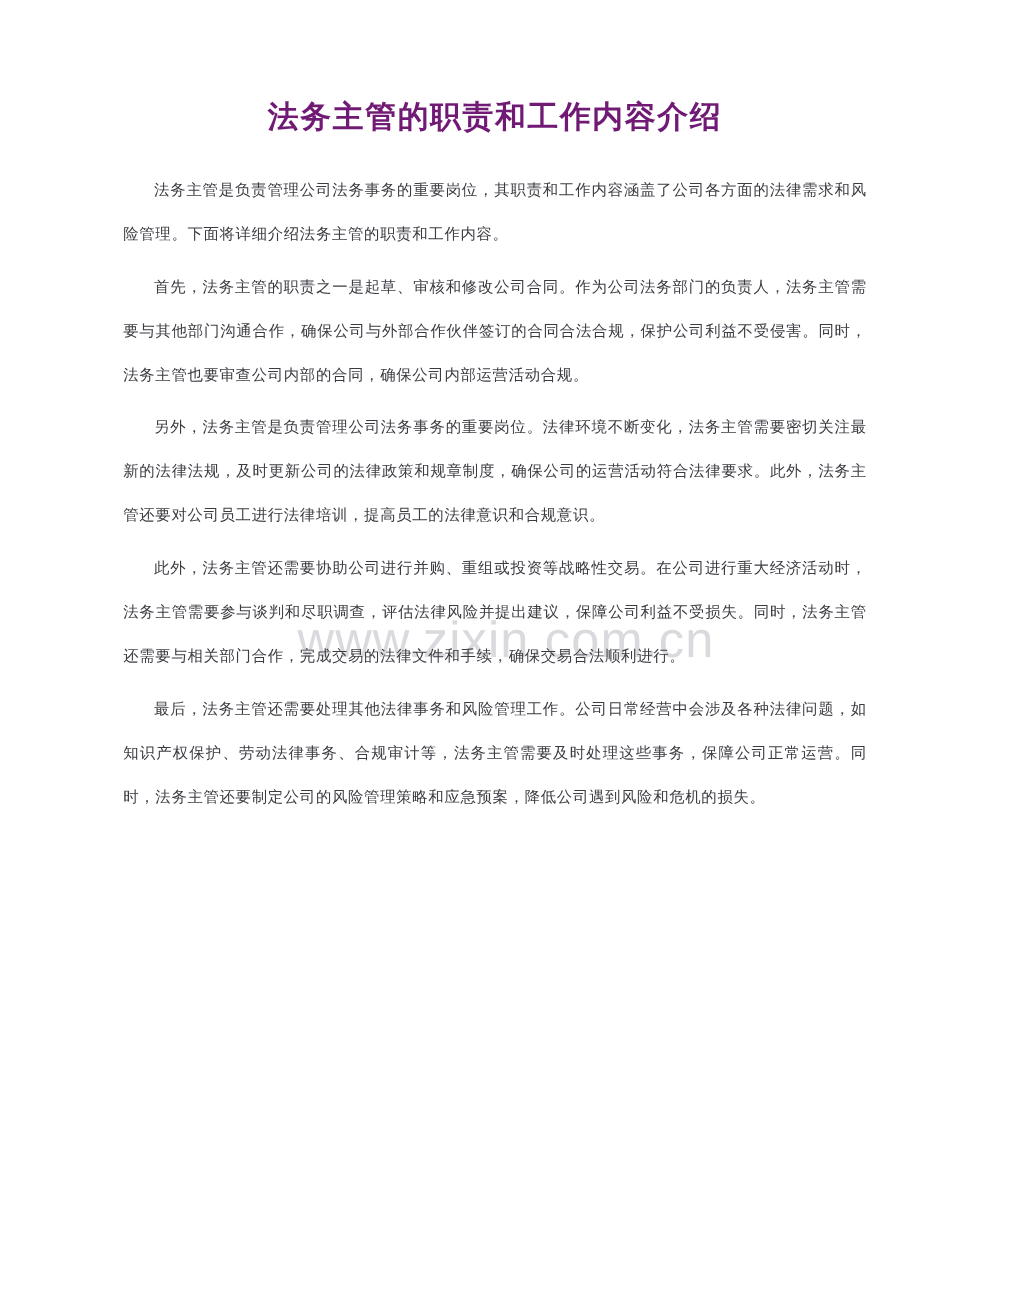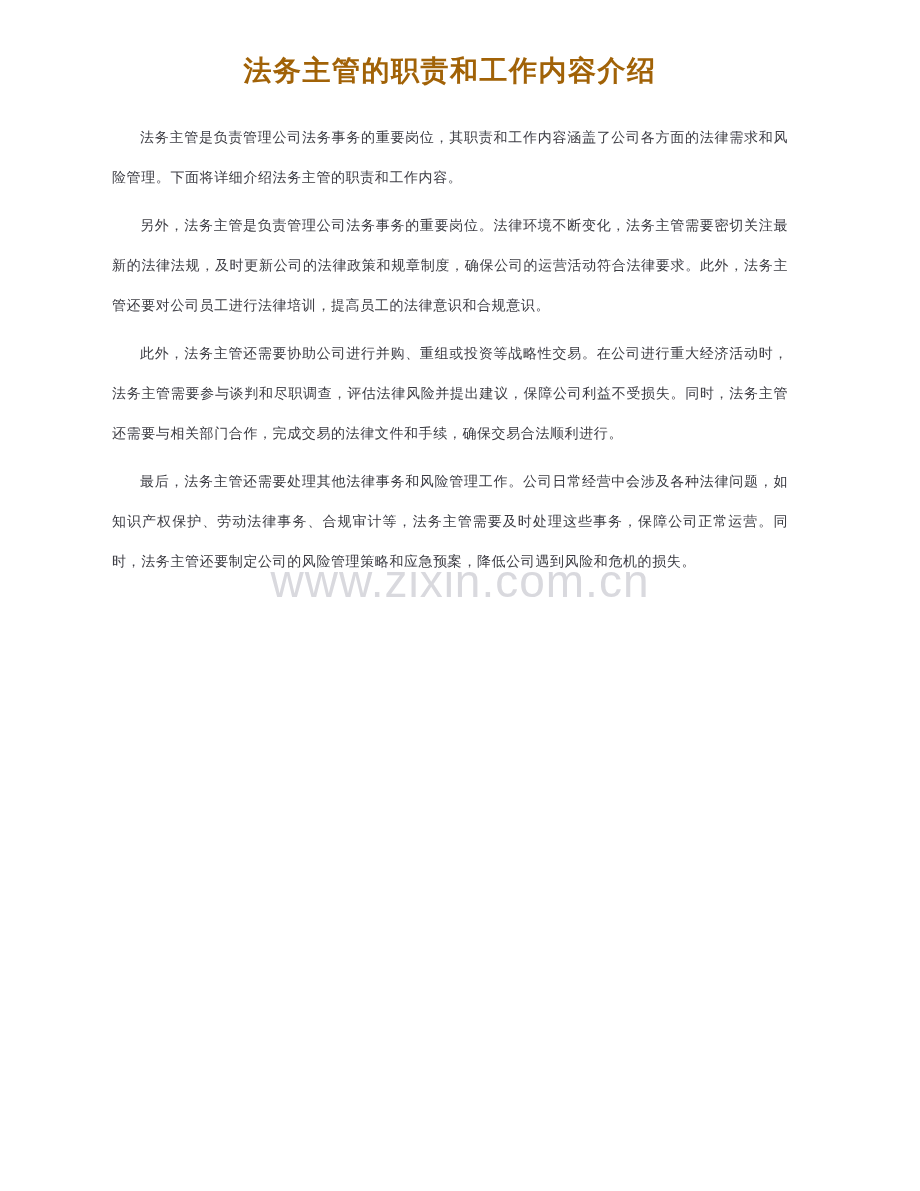--- a/index.html
+++ b/index.html
@@ -39,28 +39,28 @@
   .doc {
     position: absolute;
     left: 112px;
     top: 0;
     width: 676px;
     z-index: 1;
   }
 
   .doc-title {
     margin: 0;
-    padding-top: 51px;
+    padding-top: 87px;
     text-align: center;
     font-family: Liberation Serif, serif;
     font-size: 28px;
     font-weight: bold;
     line-height: 40px;
     letter-spacing: 1.5px;
-    color: #a16207;
+    color: #701a75;
   }
 
   .body-copy {
     margin-top: 27px;
   }
 
   .para {
     margin: 0 0 8px 0;
     text-indent: 2em;
     text-align: justify;
@@ -82,20 +82,21 @@
 <div class="page">
 
   <div class="watermark">www.zixin.com.cn</div>
 
   <div class="doc">
 
     <h1 class="doc-title">法务主管的职责和工作内容介绍</h1>
 
     <div class="body-copy">
       <p class="para">法务主管是负责管理公司法务事务的重要岗位，其职责和工作内容涵盖了公司各方面的法律需求和风险管理。下面将详细介绍法务主管的职责和工作内容。</p>
+      <p class="para">首先，法务主管的职责之一是起草、审核和修改公司合同。作为公司法务部门的负责人，法务主管需要与其他部门沟通合作，确保公司与外部合作伙伴签订的合同合法合规，保护公司利益不受侵害。同时，法务主管也要审查公司内部的合同，确保公司内部运营活动合规。</p>
       <p class="para">另外，法务主管是负责管理公司法务事务的重要岗位。法律环境不断变化，法务主管需要密切关注最新的法律法规，及时更新公司的法律政策和规章制度，确保公司的运营活动符合法律要求。此外，法务主管还要对公司员工进行法律培训，提高员工的法律意识和合规意识。</p>
       <p class="para">此外，法务主管还需要协助公司进行并购、重组或投资等战略性交易。在公司进行重大经济活动时，法务主管需要参与谈判和尽职调查，评估法律风险并提出建议，保障公司利益不受损失。同时，法务主管还需要与相关部门合作，完成交易的法律文件和手续，确保交易合法顺利进行。</p>
       <p class="para">最后，法务主管还需要处理其他法律事务和风险管理工作。公司日常经营中会涉及各种法律问题，如知识产权保护、劳动法律事务、合规审计等，法务主管需要及时处理这些事务，保障公司正常运营。同时，法务主管还要制定公司的风险管理策略和应急预案，降低公司遇到风险和危机的损失。</p>
     </div>
 
   </div>
 
 </div>
 
 </body></html>

